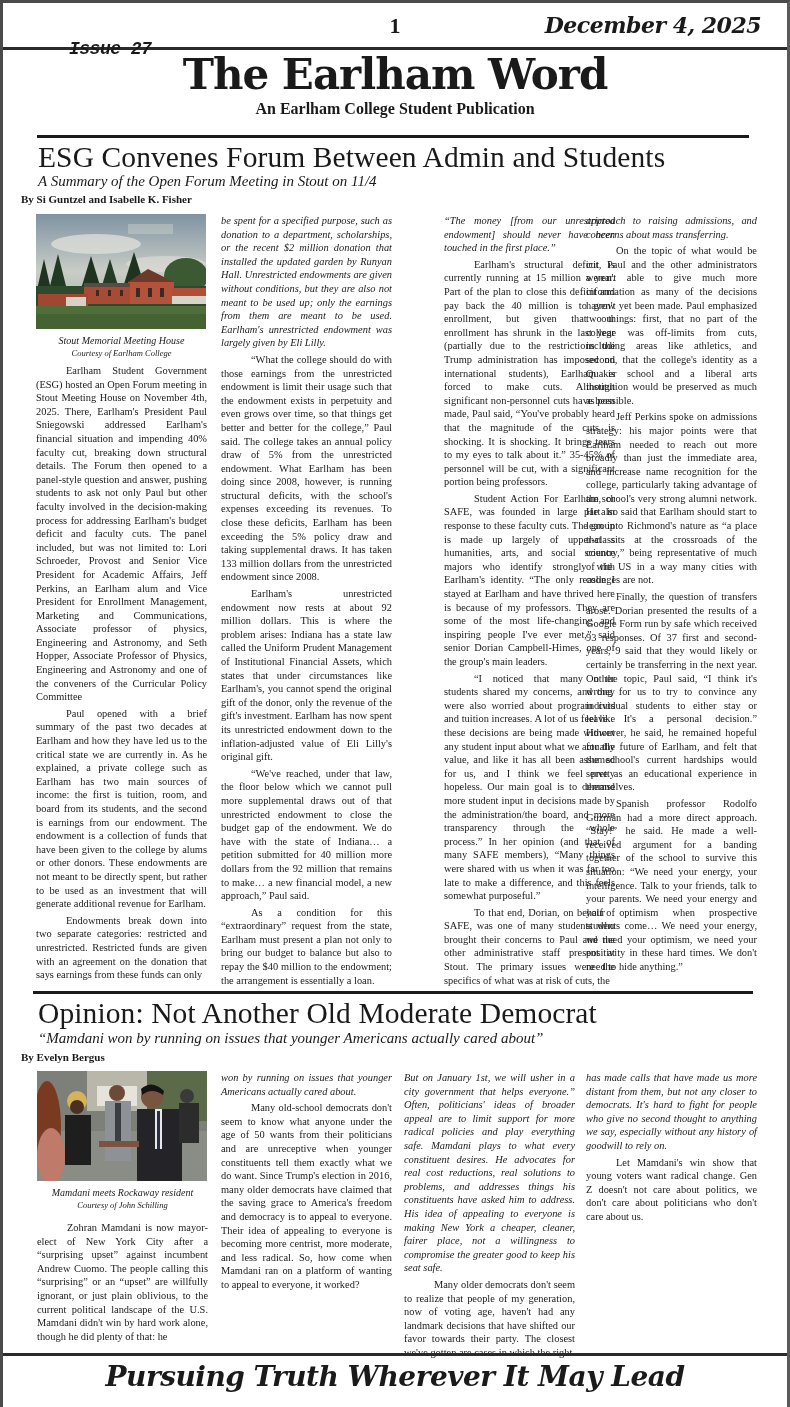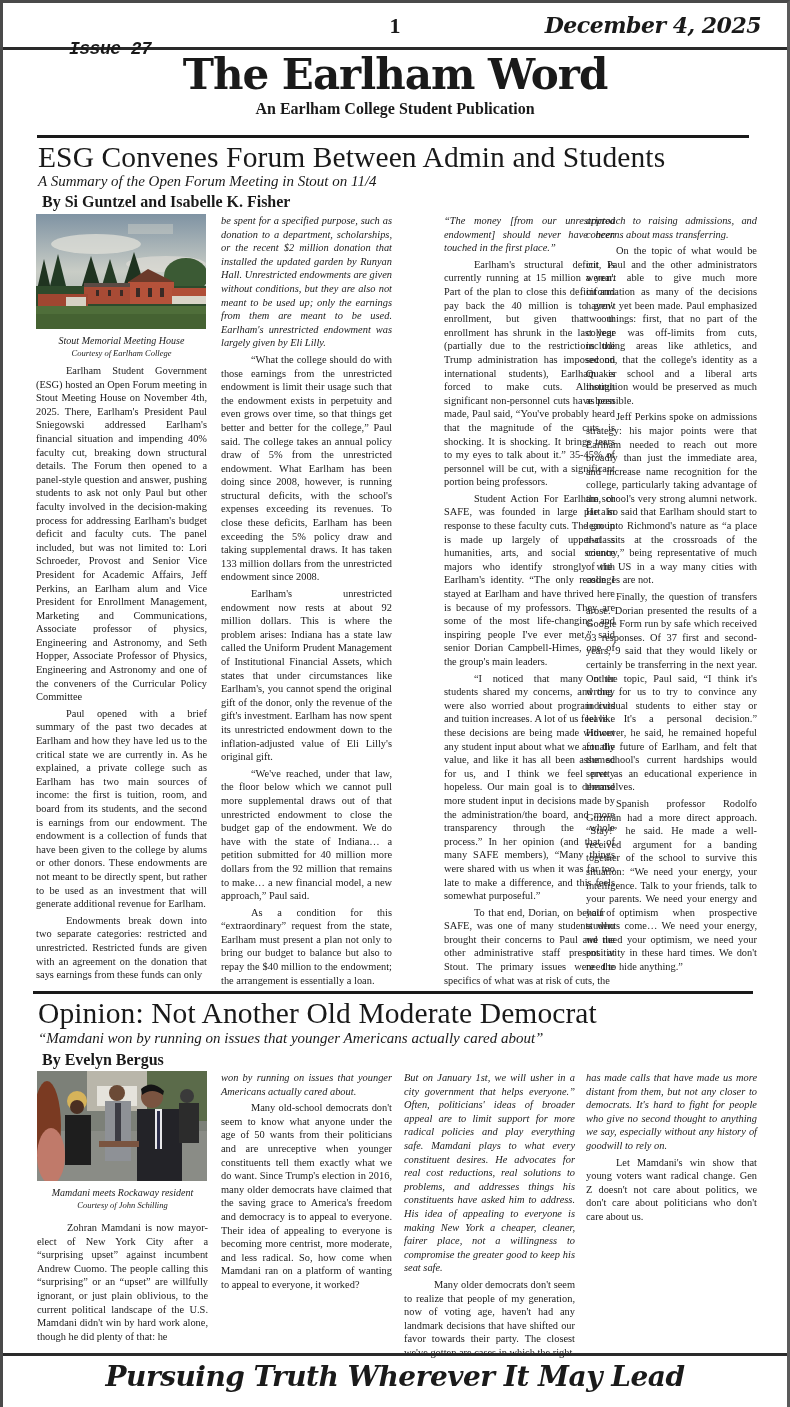--- a/index.html
+++ b/index.html
@@ -16,21 +16,21 @@
       border-bottom: 3px solid #2a2a2a;
     }
     .topbar .issue { position: absolute; left: 66px; top: 9px; font-size: 18px; font-family: Liberation Mono, monospace; font-weight: bold; letter-spacing: -0.5px; font-style: italic; margin-top: 27px; }
     .topbar .pagenum { position: absolute; left: 0; right: 0; text-align: center; top: 10px; font-size: 22px; font-weight: bold; font-family: "Liberation Serif", serif; }
     .topbar .date { position: absolute; right: 26px; top: 9px; font-size: 22px; font-family: "DejaVu Serif", serif; font-weight: bold; font-style: italic; letter-spacing: -0.5px; }
     .masthead { position: absolute; left: 0; right: 0; top: 52px; text-align: center; font-size: 42px; font-family: "DejaVu Serif", serif; font-weight: bold; letter-spacing: -1px; line-height: 46px; }
     .subtitle { position: absolute; left: 0; right: 0; top: 100px; text-align: center; font-size: 16px; font-weight: bold; font-family: "Liberation Serif", serif; }
     .rule { position: absolute; left: 37px; width: 712px; height: 3px; background: #1a1a1a; }
     .headline { position: absolute; left: 38px; font-size: 29.5px; line-height: 34px; font-family: "Liberation Serif", serif; white-space: nowrap; letter-spacing: 0.1px; }
     .dek { position: absolute; left: 38px; font-size: 15px; font-style: italic; font-family: "Liberation Serif", serif; }
-    .byline { position: absolute; left: 42px; font-size: 16px; font-weight: bold; font-family: "Liberation Serif", serif; }
+    .byline { position: absolute; left: 21px; font-size: 11px; font-weight: bold; font-family: "Liberation Serif", serif; }
     .col { position: absolute; width: 171px; font-size: 10.4px; line-height: 13.6px; text-align: justify; font-family: "Liberation Serif", serif; hyphens: none; }
     .col p { margin: 0; text-indent: 30px; }
     .col p.cont { text-indent: 0; font-style: italic; }
     .col p.gap { margin-top: 3px; }
     .photo { width: 170px; height: 115px; position: relative; overflow: hidden; }
     .caption { text-align: center; font-style: italic; font-size: 10px; margin-top: 5px; line-height: 13px; }
     .credit { text-align: center; font-style: italic; font-size: 8.5px; line-height: 13px; margin-bottom: 4px; }
     .footer-rule { position: absolute; left: 3px; right: 3px; top: 1353px; height: 3px; background: #2a2a2a; }
     .footer { position: absolute; left: 0; right: 0; top: 1360px; text-align: center; font-size: 28px; font-weight: bold; font-style: italic; font-family: "DejaVu Serif", serif; letter-spacing: -0.5px; }
   </style>

